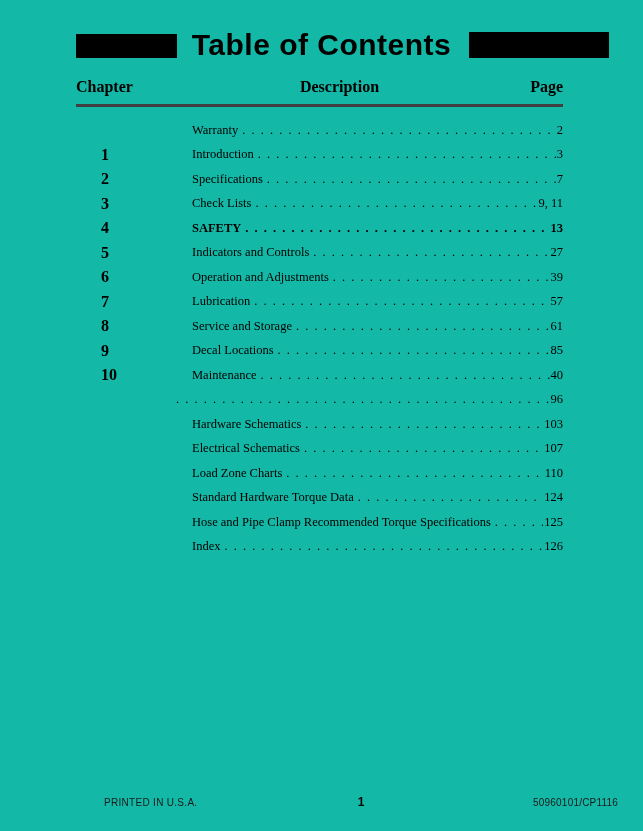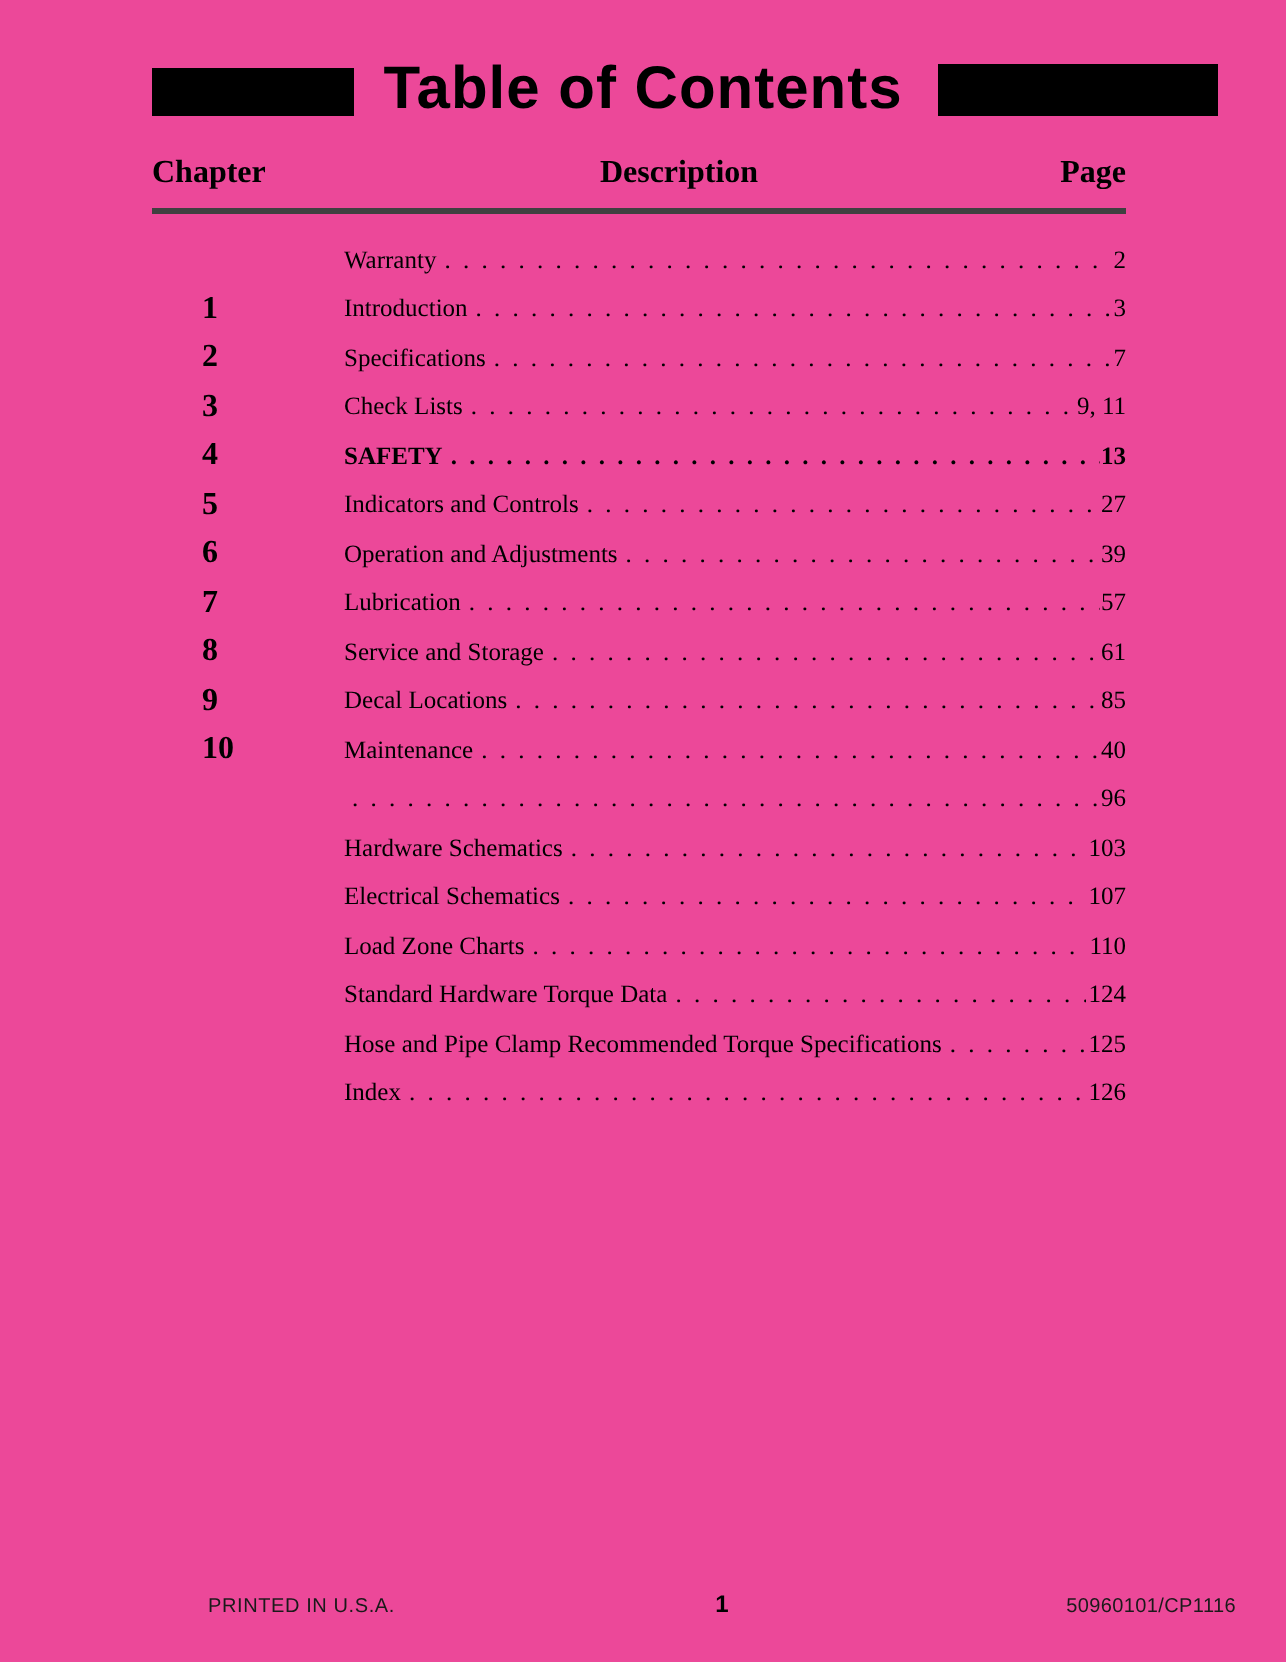--- a/index.html
+++ b/index.html
@@ -4,21 +4,21 @@
 <style>
   html, body {
     margin: 0;
     padding: 0;
     background: #ffffff;
   }
   .page {
     position: relative;
     width: 643px;
     height: 831px;
-    background: #ec4899;
+    background: #14b8a6;
     color: #000000;
     font-family: "Liberation Serif", serif;
     overflow: hidden;
   }
 
   
   .title-bar {
     position: absolute;
     background: #000000;
   }
@@ -71,21 +71,21 @@
     font-weight: bold;
     font-size: 16px;
     flex: none;
   }
   .cell-entry {
     flex: 1;
     display: flex;
     align-items: baseline;
     min-width: 0;
   }
-  .entry-title { white-space: nowrap; flex: none; }
+  .entry-title { white-space: nowrap; flex: none; margin-left: 20px; }
   .dot-leader {
     flex: 1;
     overflow: hidden;
     white-space: nowrap;
     letter-spacing: 1.5px;
     margin: 0 1px 0 4px;
   }
   .entry-page { white-space: nowrap; flex: none; text-align: right; }
   .toc-row.bold .entry-title,
   .toc-row.bold .entry-page,

